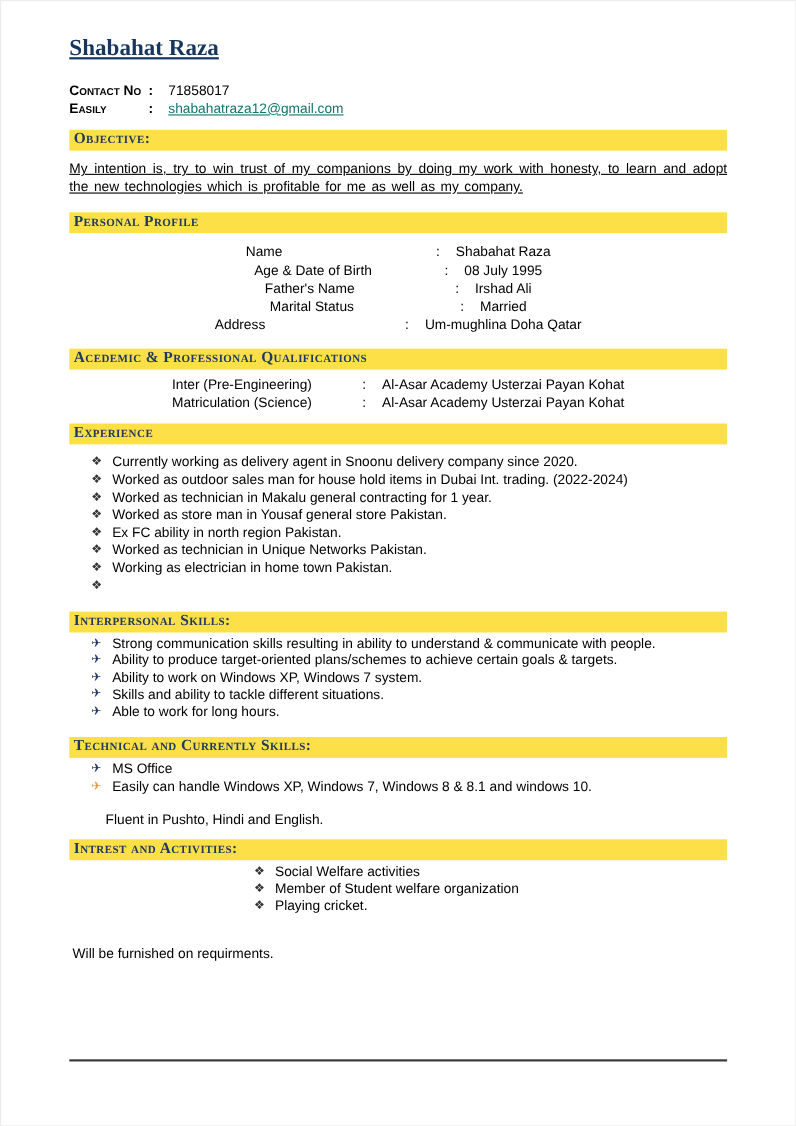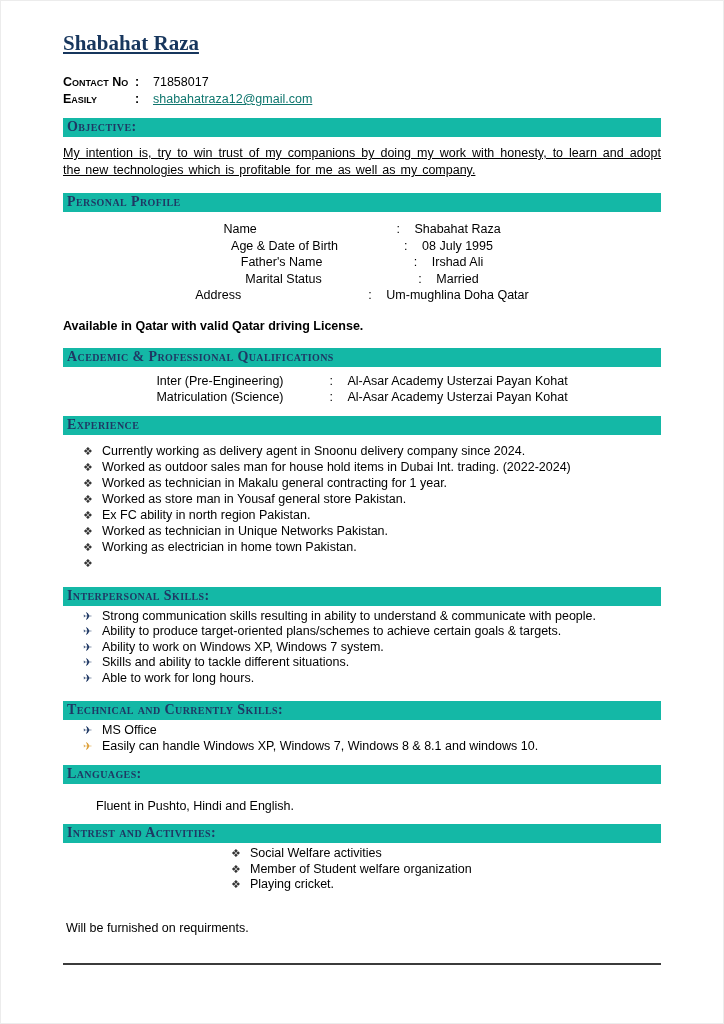--- a/index.html
+++ b/index.html
@@ -33,21 +33,21 @@
     width: 72px;
     font-weight: bold;
     font-variant: small-caps;
     white-space: nowrap;
   }
   .ccolon { display: inline-block; width: 8px; font-weight: bold; }
   .cvalue { margin-left: 10px; }
   a.email-link { color: #0f766e; text-decoration: underline; cursor: pointer; }
   
   .section-bar {
-    background: #14b8a6;
+    background: #fde047;
     color: #1F3864;
     font-family: "Liberation Serif", serif;
     font-variant: small-caps;
     font-weight: bold;
     font-size: 14px;
     letter-spacing: 0.4px;
     padding: 1px 4px 2px 4px;
   }
   .bar-objective   { margin-top: 10px; }
   .bar-profile     { margin-top: 14px; }
@@ -148,21 +148,20 @@
       <span class="kv-label">Marital Status</span>
         <span class="kv-colon">:</span>
         <span class="kv-value">Married</span>
     </div>
     <div class="kv-row">
       <span class="kv-label">Address</span>
         <span class="kv-colon">:</span>
         <span class="kv-value">Um-mughlina Doha Qatar</span>
     </div>
   </div>
-  <div class="profile-note">Available in Qatar with valid Qatar driving License.</div>
 
   <div class="section-bar bar-qual">
     <span>Acedemic &amp; Professional Qualifications</span>
   </div>
   <div class="kv-block" style="margin-top:6px;">
     <div class="kv-row">
       <span class="kv-label">Inter (Pre-Engineering)</span>
         <span class="kv-colon">:</span>
         <span class="kv-value">Al-Asar Academy Usterzai Payan Kohat</span>
     </div>
@@ -172,21 +171,21 @@
         <span class="kv-value">Al-Asar Academy Usterzai Payan Kohat</span>
     </div>
   </div>
 
   <div class="section-bar bar-experience">
     <span>Experience</span>
   </div>
   <ul class="blist">
     <li>
         <span class="bullet">❖</span>
-        <span>Currently working as delivery agent in Snoonu delivery company since 2024.</span>
+        <span>Currently working as delivery agent in Snoonu delivery company since 2020.</span>
       </li>
     <li>
         <span class="bullet">❖</span>
         <span>Worked as outdoor sales man for house hold items in Dubai Int. trading. (2022-2024)</span>
       </li>
     <li>
         <span class="bullet">❖</span>
         <span>Worked as technician in Makalu general contracting for 1 year.</span>
       </li>
     <li>
@@ -243,23 +242,20 @@
     <li>
         <span class="bullet-plane">✈</span>
         <span>MS Office</span>
       </li>
     <li>
         <span class="bullet-plane alt">✈</span>
         <span>Easily can handle Windows XP, Windows 7, Windows 8 &amp; 8.1 and windows 10.</span>
       </li>
   </ul>
 
-  <div class="section-bar bar-lang">
-    <span>Languages:</span>
-  </div>
   <div class="lang-text">Fluent in Pushto, Hindi and English.</div>
 
   <div class="section-bar bar-activities">
     <span>Intrest and Activities:</span>
   </div>
   <ul class="blist tight activities">
     <li>
         <span class="bullet">❖</span>
         <span>Social Welfare activities</span>
       </li>

